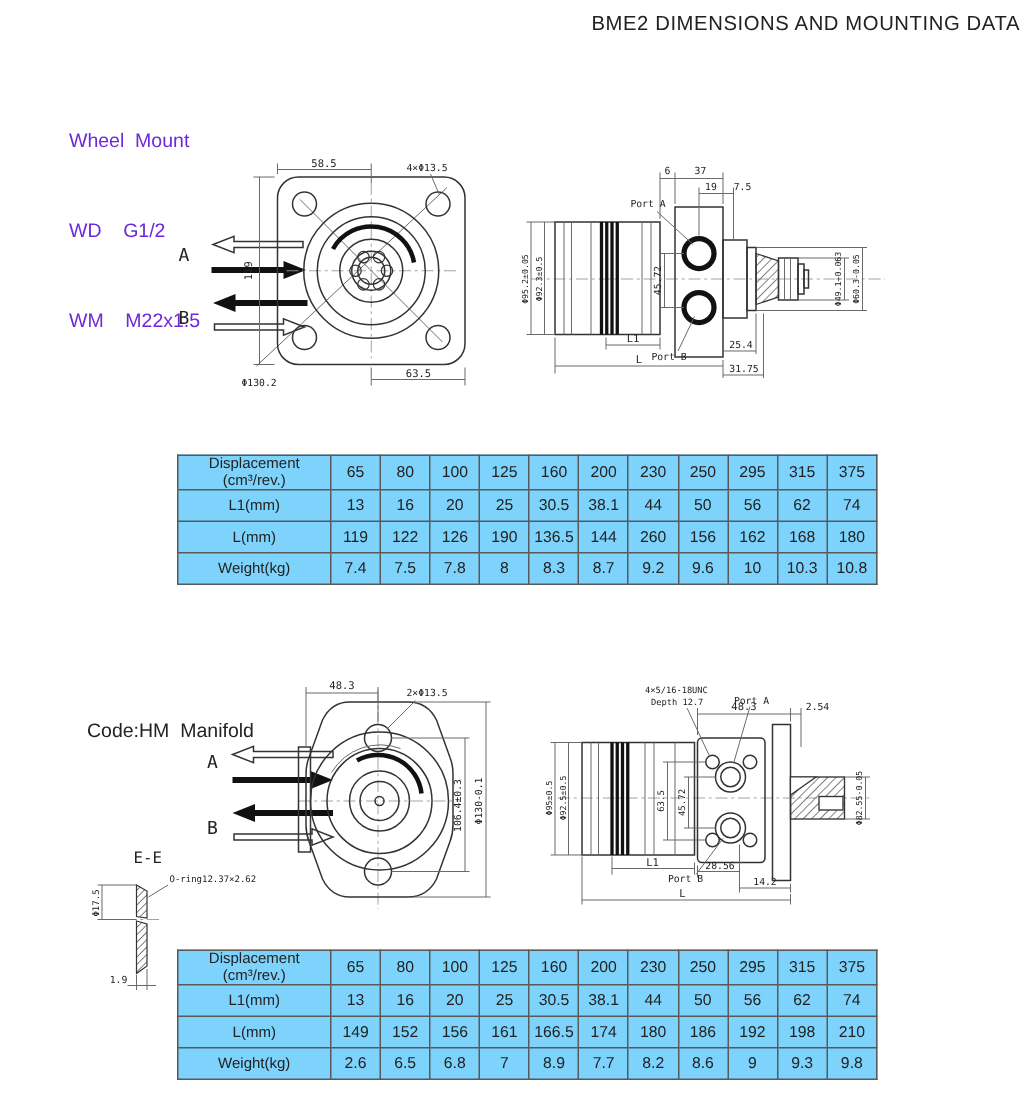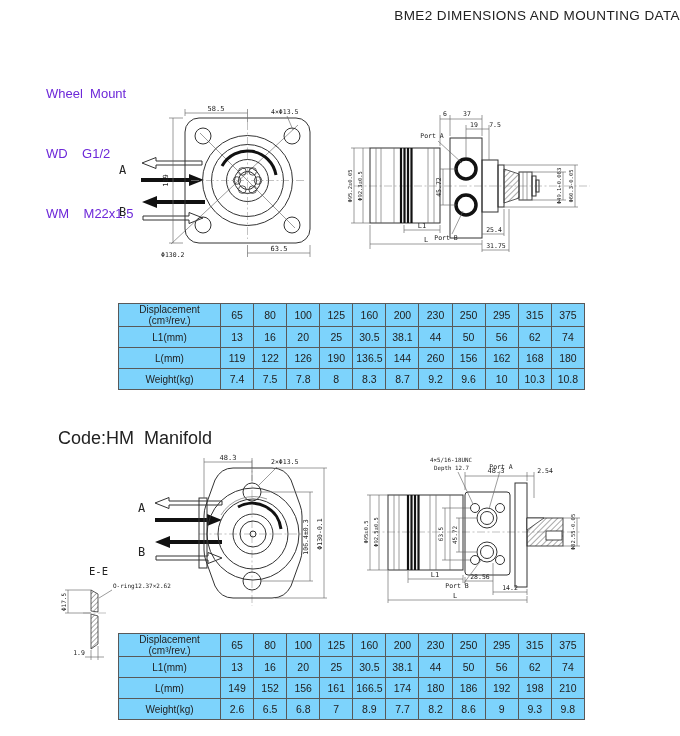--- a/index.html
+++ b/index.html
@@ -2,21 +2,21 @@
 <html><head>
 <meta charset="utf-8">
 <style>
   html,body{margin:0;padding:0;background:#fff;}
   .page{position:relative;width:680px;height:736px;background:#fff;overflow:hidden;
         font-family:"Liberation Sans",sans-serif;color:#1a1a1a;}
   .title{position:absolute;top:8px;left:0;width:100%;text-align:right;
          font-size:13.5px;letter-spacing:.4px;color:#222;}
   .specs{position:absolute;left:46px;top:44px;font-size:13px;line-height:20px;
          white-space:pre;color:#6d28d9;}
-  .manifold{position:absolute;left:58px;top:386px;font-size:18px;line-height:21px;
+  .manifold{position:absolute;left:58px;top:434px;font-size:13px;line-height:21px;
          white-space:pre;color:#222;}
   svg{position:absolute;overflow:visible;}
   svg text{font-family:"DejaVu Sans Mono","Liberation Mono",monospace;fill:#222;}
   .ln{stroke:#333;fill:none;stroke-width:1;}
   .fillw{fill:#fff;stroke:#333;stroke-width:1;}
   .thin{stroke:#666;stroke-width:.65;fill:none;}
   .cl{stroke:#999;stroke-width:.6;stroke-dasharray:8 2.5 2 2.5;fill:none;}
   .blk{stroke:#111;fill:none;}
   .dtable{position:absolute;left:118px;width:467px;border-collapse:collapse;
           table-layout:fixed;font-size:10.5px;color:#222;background:#7dd3fc;}

